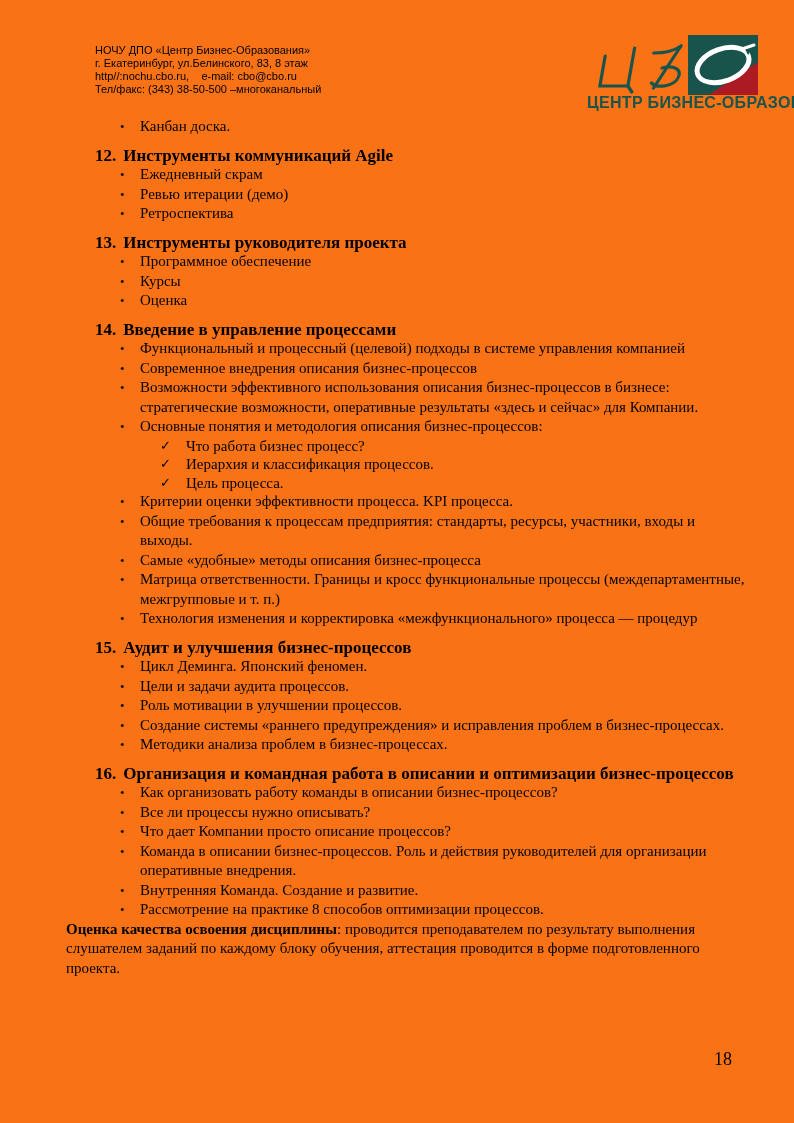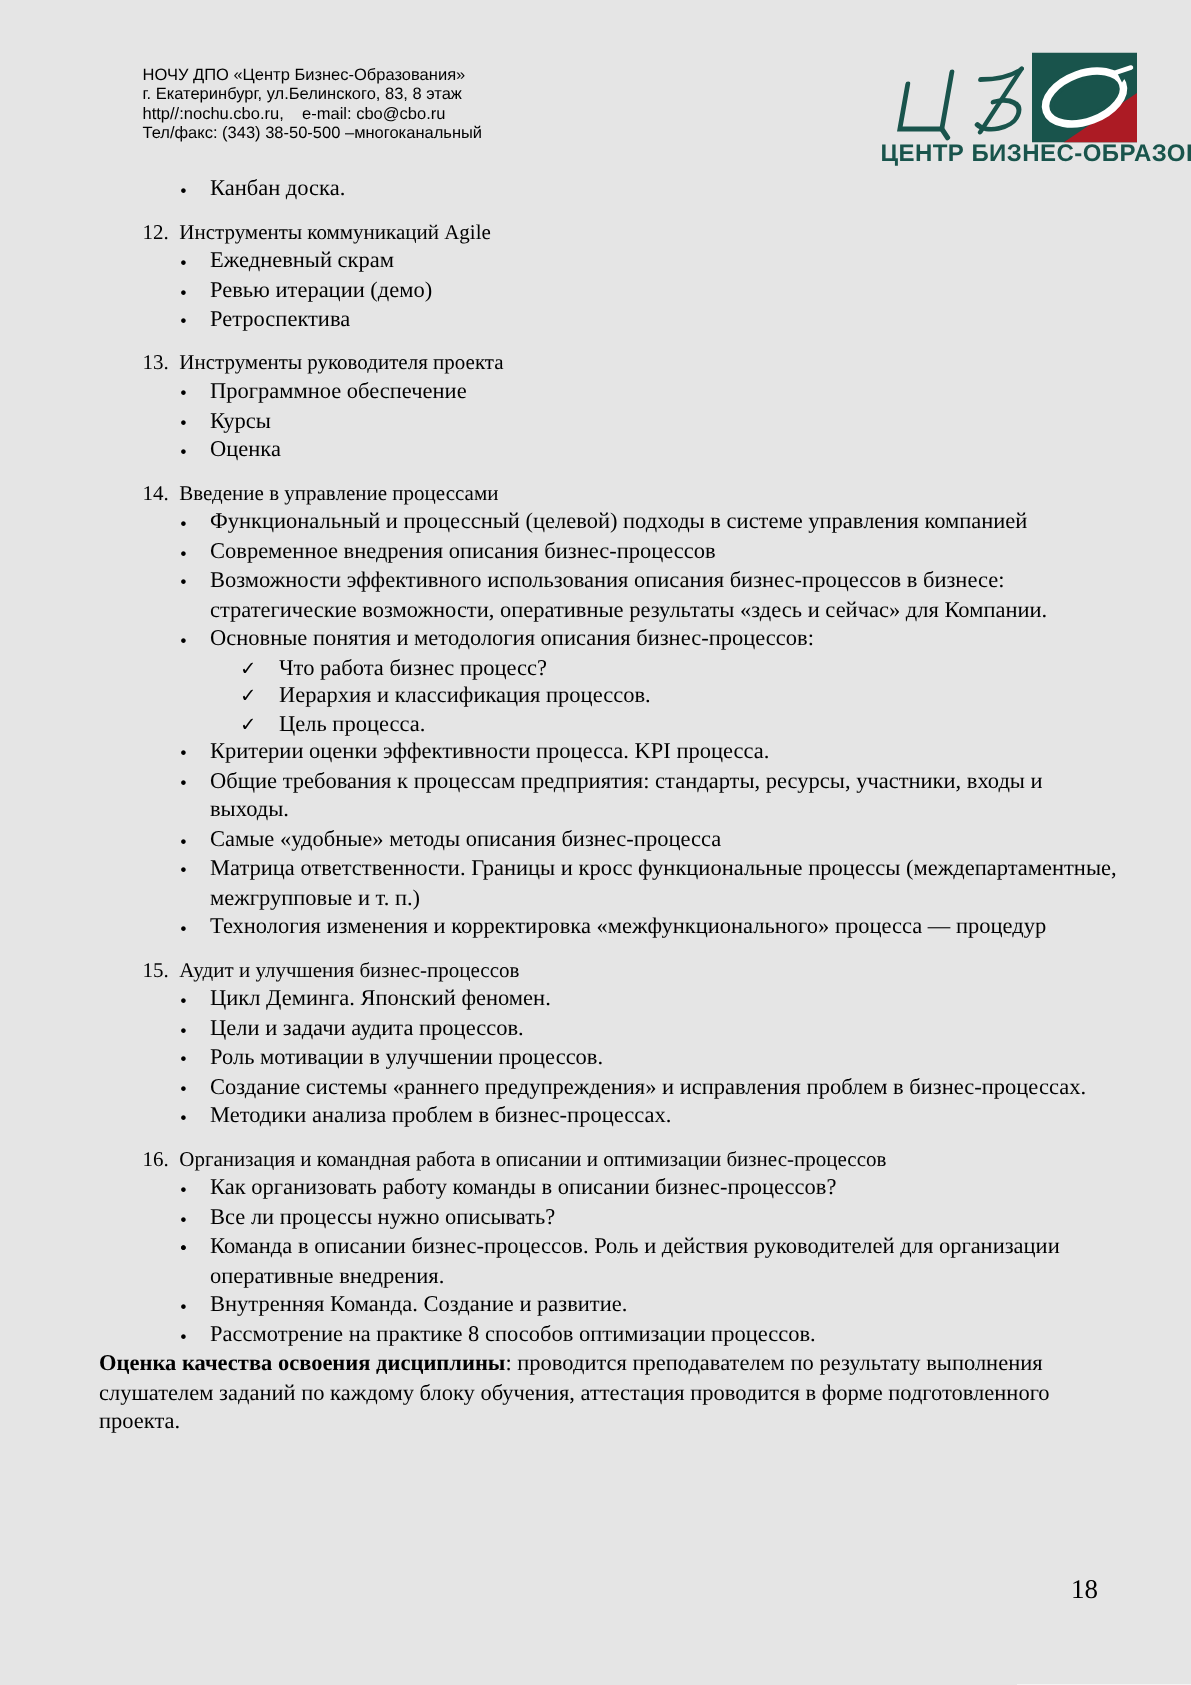--- a/index.html
+++ b/index.html
@@ -1,16 +1,16 @@
 <!DOCTYPE html>
 <html><head>
 <meta charset="utf-8">
 <style>
   html,body{margin:0;padding:0;background:#ffffff;}
-  .page{position:relative;width:794px;height:1123px;background:#e5e5e5;overflow:hidden;
+  .page{position:relative;width:794px;height:1123px;background:#f97316;overflow:hidden;
         font-family:"Liberation Serif", serif;color:#000;}
 
   
   .contact{position:absolute;left:95px;top:44px;
            font-family:"Liberation Sans", sans-serif;
            font-size:11px;line-height:13px;color:#000;}
   .contact div{white-space:pre;}
 
   
   .logo{position:absolute;left:586px;top:32px;width:172px;height:76px;}
@@ -21,21 +21,21 @@
               font-size:16px;letter-spacing:0.3px;color:#19544c;white-space:nowrap;}
 
   
   .content{position:absolute;left:66px;top:117px;width:682px;
            font-size:15px;line-height:19.5px;}
   .content ul{list-style:none;margin:0;padding:0;}
   li.b1{position:relative;padding-left:74px;}
   li.b1 > .marker{position:absolute;left:54px;top:0;font-size:13px;}
   li.b2{position:relative;padding-left:120px;line-height:18.5px;}
   li.b2 > .marker{position:absolute;left:94px;top:0;font-size:13px;}
-  h3.sec-head{margin:9px 0 0 29px;font-size:14px;line-height:19.5px;font-weight:normal;}
+  h3.sec-head{margin:9px 0 0 29px;font-size:17px;line-height:19.5px;font-weight:bold;}
   h3.sec-head .sec-num{margin-right:7px;}
   .closing{margin:0;width:682px;}
   .page-number{position:absolute;right:62px;top:1050px;font-size:18px;line-height:18px;}
 </style>
 </head>
 <body>
 
 <div class="page">
 
   <div class="contact">
@@ -114,21 +114,21 @@
             <li class="b1"><span class="marker">•</span><span>Роль мотивации в улучшении процессов.</span></li>
             <li class="b1"><span class="marker">•</span><span>Создание системы «раннего предупреждения» и исправления проблем в бизнес-процессах.</span></li>
             <li class="b1"><span class="marker">•</span><span>Методики анализа проблем в бизнес-процессах.</span></li>
           </ul>
         </section>
         <section>
           <h3 class="sec-head"><span class="sec-num">16.</span><span>Организация и командная работа в описании и оптимизации бизнес-процессов</span></h3>
           <ul>
             <li class="b1"><span class="marker">•</span><span>Как организовать работу команды в описании бизнес-процессов?</span></li>
             <li class="b1"><span class="marker">•</span><span>Все ли процессы нужно описывать?</span></li>
-            <li class="b1"><span class="marker">•</span></li>
+            <li class="b1"><span class="marker">•</span><span>Что дает Компании просто описание процессов?</span></li>
             <li class="b1"><span class="marker">•</span><span>Команда в описании бизнес-процессов. Роль и действия руководителей для организации оперативные внедрения.</span></li>
             <li class="b1"><span class="marker">•</span><span>Внутренняя Команда. Создание и развитие.</span></li>
             <li class="b1"><span class="marker">•</span><span>Рассмотрение на практике 8 способов оптимизации процессов.</span></li>
           </ul>
         </section>
       </div>
     <p class="closing"><b>Оценка качества освоения дисциплины</b><span>: проводится преподавателем по результату выполнения слушателем заданий по каждому блоку обучения, аттестация проводится в форме подготовленного проекта.</span></p>
   </div>
 
   <div class="page-number">18</div>

